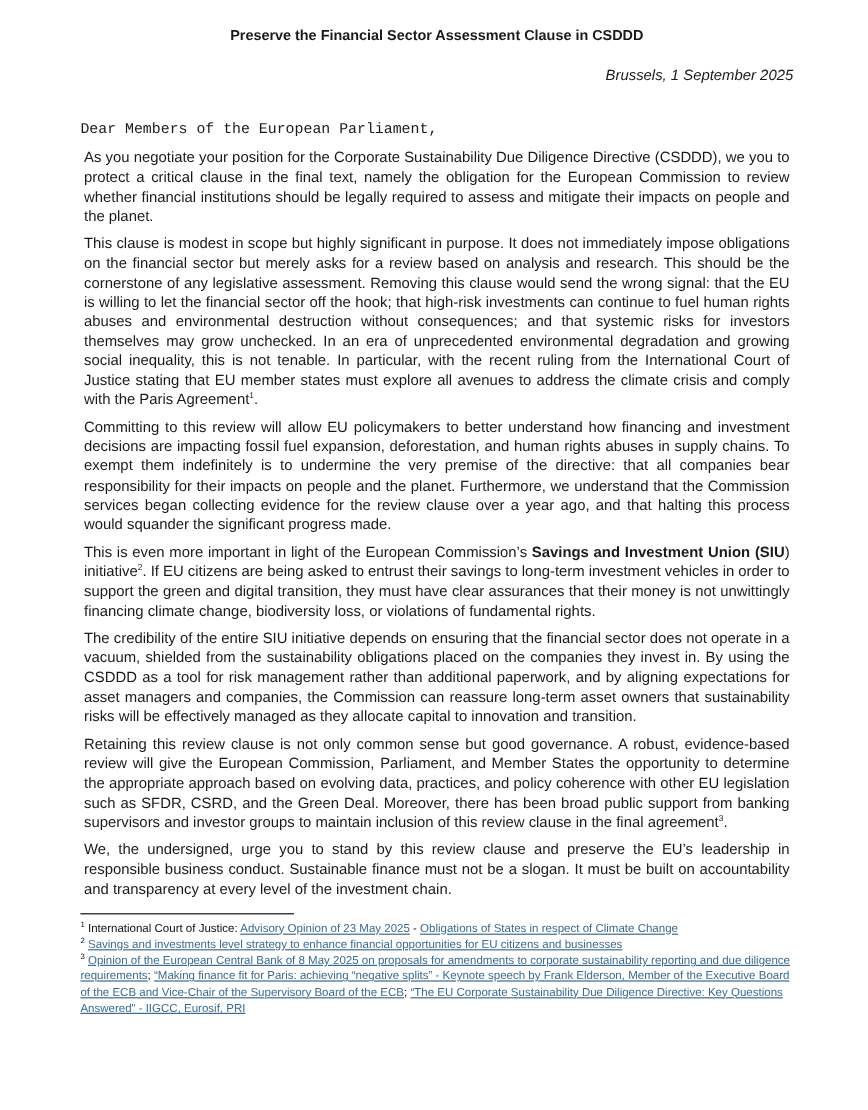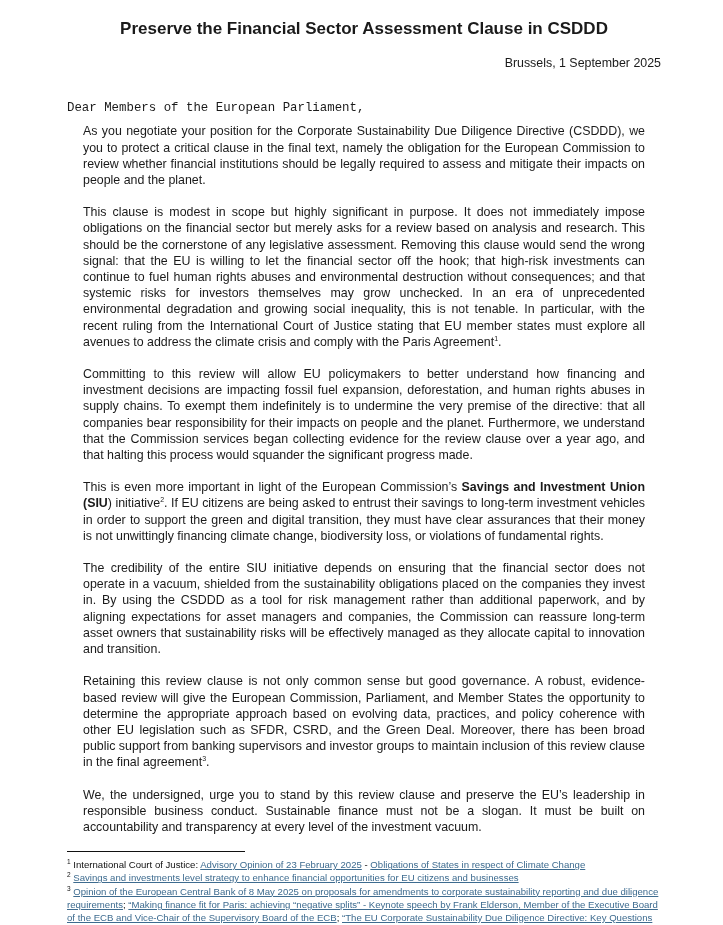--- a/index.html
+++ b/index.html
@@ -5,26 +5,26 @@
   html, body { margin: 0; padding: 0; background: #ffffff; }
   body { width: 723px; height: 925px; overflow: hidden; position: relative; }
   .page {
     position: absolute; left: 67px; top: 0; width: 594px;
     font-family: "Liberation Sans", sans-serif;
     color: #1a1a1a;
     font-size: 12.4px;
     line-height: 16.2px;
   }
   .title {
-    text-align: center; font-weight: bold; font-size: 17px; line-height: 18px;
+    text-align: center; font-weight: bold; font-size: 12px; line-height: 18px;
     margin-top: 20px;
   }
-  .date { text-align: right; margin-top: 17px; }
+  .date { text-align: right; margin-top: 17px; font-style: italic; }
   .salutation { margin-top: 29px; font-family: Liberation Mono, monospace; }
-  p { margin: 16px; text-align: justify; }
+  p { margin: 3px; text-align: justify; }
   .para { margin-top: 7px; }
   .para.first { margin-top: 7px; }
   sup { font-size: 7px; line-height: 0; vertical-align: super; }
   .separator {
     width: 178px; height: 1px; background: #111; margin-top: 12px;
   }
   .footnotes {
     margin-top: 6px; font-size: 9.6px; line-height: 13.2px; color: #111;
   }
   .footnotes sup { font-size: 6.5px; }
@@ -48,28 +48,28 @@
   <p class="para"><span>This clause is modest in scope but highly significant in purpose. It does not immediately impose obligations on the financial sector but merely asks for a review based on analysis and research. This should be the cornerstone of any legislative assessment. Removing this clause would send the wrong signal: that the EU is willing to let the financial sector off the hook; that high-risk investments can continue to fuel human rights abuses and environmental destruction without consequences; and that systemic risks for investors themselves may grow unchecked. In an era of unprecedented environmental degradation and growing social inequality, this is not tenable. In particular, with the recent ruling from the International Court of Justice stating that EU member states must explore all avenues to address the climate crisis and comply with the Paris Agreement</span><sup>1</sup><span>.</span></p>
 
   <p class="para">Committing to this review will allow EU policymakers to better understand how financing and investment decisions are impacting fossil fuel expansion, deforestation, and human rights abuses in supply chains. To exempt them indefinitely is to undermine the very premise of the directive: that all companies bear responsibility for their impacts on people and the planet. Furthermore, we understand that the Commission services began collecting evidence for the review clause over a year ago, and that halting this process would squander the significant progress made.</p>
 
   <p class="para"><span>This is even more important in light of the European Commission’s </span><b>Savings and Investment Union (SIU</b><span>) initiative</span><sup>2</sup><span>. If EU citizens are being asked to entrust their savings to long-term investment vehicles in order to support the green and digital transition, they must have clear assurances that their money is not unwittingly financing climate change, biodiversity loss, or violations of fundamental rights.</span></p>
 
   <p class="para">The credibility of the entire SIU initiative depends on ensuring that the financial sector does not operate in a vacuum, shielded from the sustainability obligations placed on the companies they invest in. By using the CSDDD as a tool for risk management rather than additional paperwork, and by aligning expectations for asset managers and companies, the Commission can reassure long-term asset owners that sustainability risks will be effectively managed as they allocate capital to innovation and transition.</p>
 
   <p class="para"><span>Retaining this review clause is not only common sense but good governance. A robust, evidence-based review will give the European Commission, Parliament, and Member States the opportunity to determine the appropriate approach based on evolving data, practices, and policy coherence with other EU legislation such as SFDR, CSRD, and the Green Deal. Moreover, there has been broad public support from banking supervisors and investor groups to maintain inclusion of this review clause in the final agreement</span><sup>3</sup><span>.</span></p>
 
-  <p class="para">We, the undersigned, urge you to stand by this review clause and preserve the EU’s leadership in responsible business conduct. Sustainable finance must not be a slogan. It must be built on accountability and transparency at every level of the investment vacuum.</p>
+  <p class="para">We, the undersigned, urge you to stand by this review clause and preserve the EU’s leadership in responsible business conduct. Sustainable finance must not be a slogan. It must be built on accountability and transparency at every level of the investment chain.</p>
 
   <div class="separator"></div>
 
   <div class="footnotes">
     <div>
       <sup>1</sup>
-      <span class="fn-lbl">International Court of Justice: </span><a>Advisory Opinion of 23 February 2025</a><span> - </span><a>Obligations of States in respect of Climate Change</a>
+      <span class="fn-lbl">International Court of Justice: </span><a>Advisory Opinion of 23 May 2025</a><span> - </span><a>Obligations of States in respect of Climate Change</a>
     </div>
     <div>
       <sup>2</sup>
       <a>Savings and investments level strategy to enhance financial opportunities for EU citizens and businesses</a>
     </div>
     <div>
       <sup>3</sup>
       <a>Opinion of the European Central Bank of 8 May 2025 on proposals for amendments to corporate sustainability reporting and due diligence requirements</a><span>; </span><a>“Making finance fit for Paris: achieving “negative splits” - Keynote speech by Frank Elderson, Member of the Executive Board of the ECB and Vice-Chair of the Supervisory Board of the ECB</a><span>; </span><a>“The EU Corporate Sustainability Due Diligence Directive: Key Questions Answered” - IIGCC, Eurosif, PRI</a>
     </div>
   </div>

